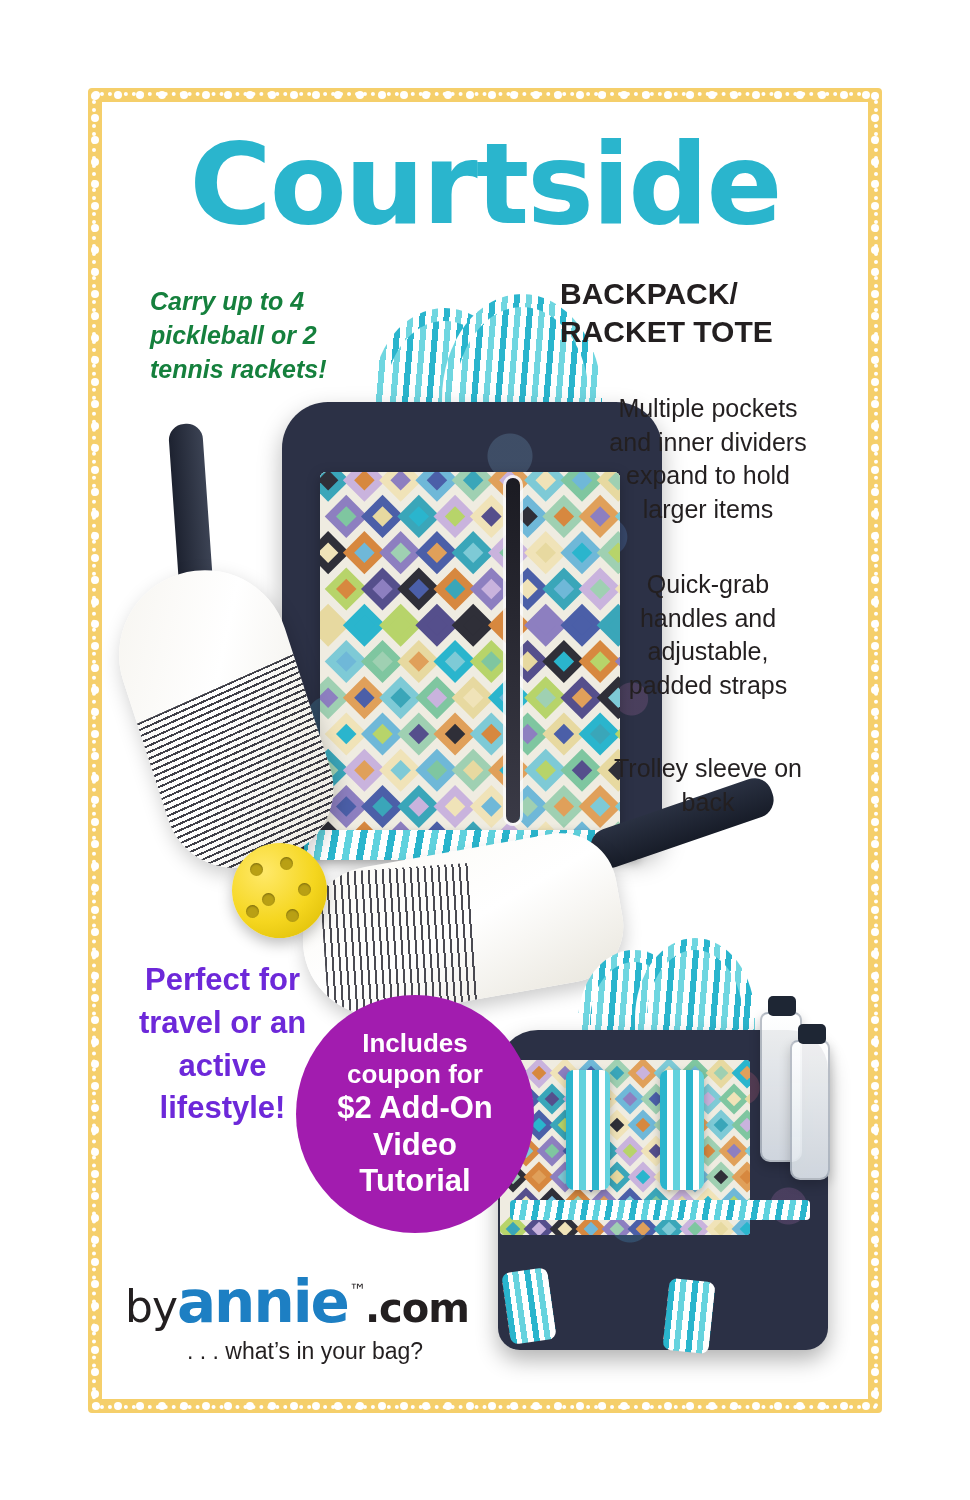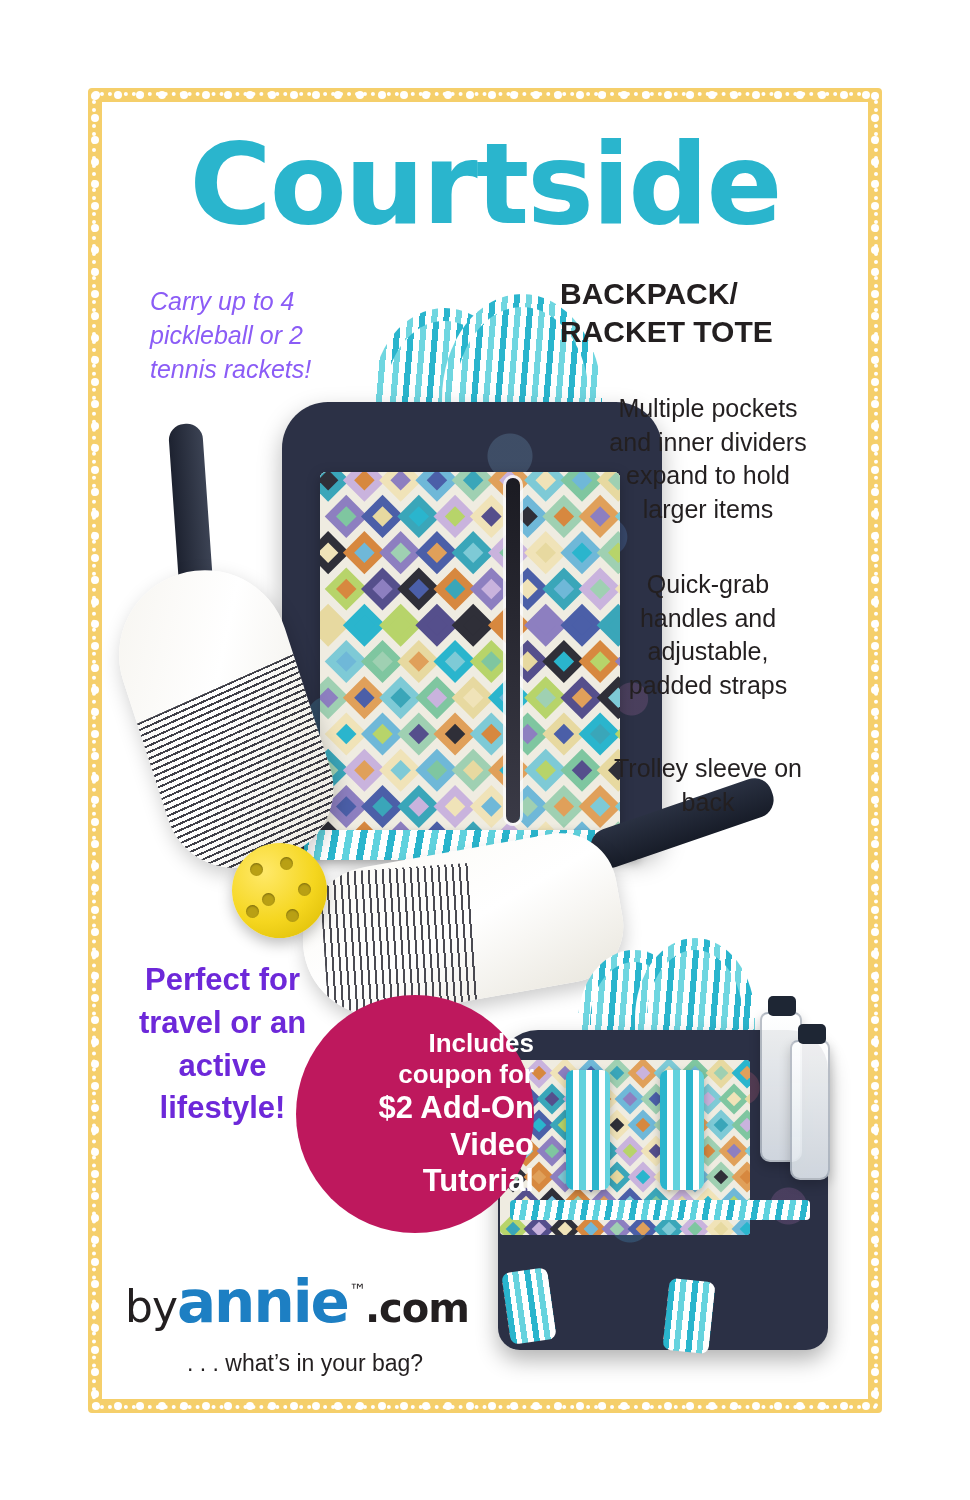--- a/index.html
+++ b/index.html
@@ -65,22 +65,22 @@
   }
 
   
   .callout-left {
     position: absolute;
     left: 150px; top: 285px;
     width: 190px;
     font-size: 25px;
     line-height: 1.35;
     font-style: italic;
-    font-weight: normal;
-    color: #8b5cf6;
+    font-weight: bold;
+    color: #15803d;
   }
 
   
   .feature {
     position: absolute;
     right: 120px;
     width: 200px;
     text-align: center;
     font-size: 25px;
     line-height: 1.34;
@@ -102,25 +102,25 @@
     font-weight: bold;
     color: #6d28d9;
   }
 
   
   .coupon {
     position: absolute;
     left: 296px; top: 995px;
     width: 238px; height: 238px;
     border-radius: 50%;
-    background: #be185d;
+    background: #a21caf;
     color: #ffffff;
     display: flex;
     flex-direction: column;
-    align-items: flex-end;
+    align-items: center;
     justify-content: center;
     text-align: center;
   }
   .coupon .l1, .coupon .l2 {
     font-size: 26px; line-height: 1.2; font-weight: bold;
   }
   .coupon .l3, .coupon .l4, .coupon .l5 {
     font-size: 31px; line-height: 1.18; font-weight: bold;
   }
 
@@ -142,21 +142,21 @@
     font-size: 58px; font-weight: bold; color: #1d7fc3; letter-spacing: -2px;
   }
   .brand-tm {
     font-size: 17px; color: #231f20; vertical-align: super;
     position: relative; top: -26px; left: 1px;
   }
   .brand-com {
     font-size: 40px; font-weight: bold; color: #231f20; letter-spacing: -1px;
   }
   .brand-tag {
-    margin-top: 14px;
+    margin-top: 2px;
     margin-left: 62px;
     font-size: 23px;
     color: #231f20;
   }
 
   
   .photo { position: absolute; }
 
   
   .tote-wrap { left: 262px; top: 282px; width: 420px; height: 600px; }

